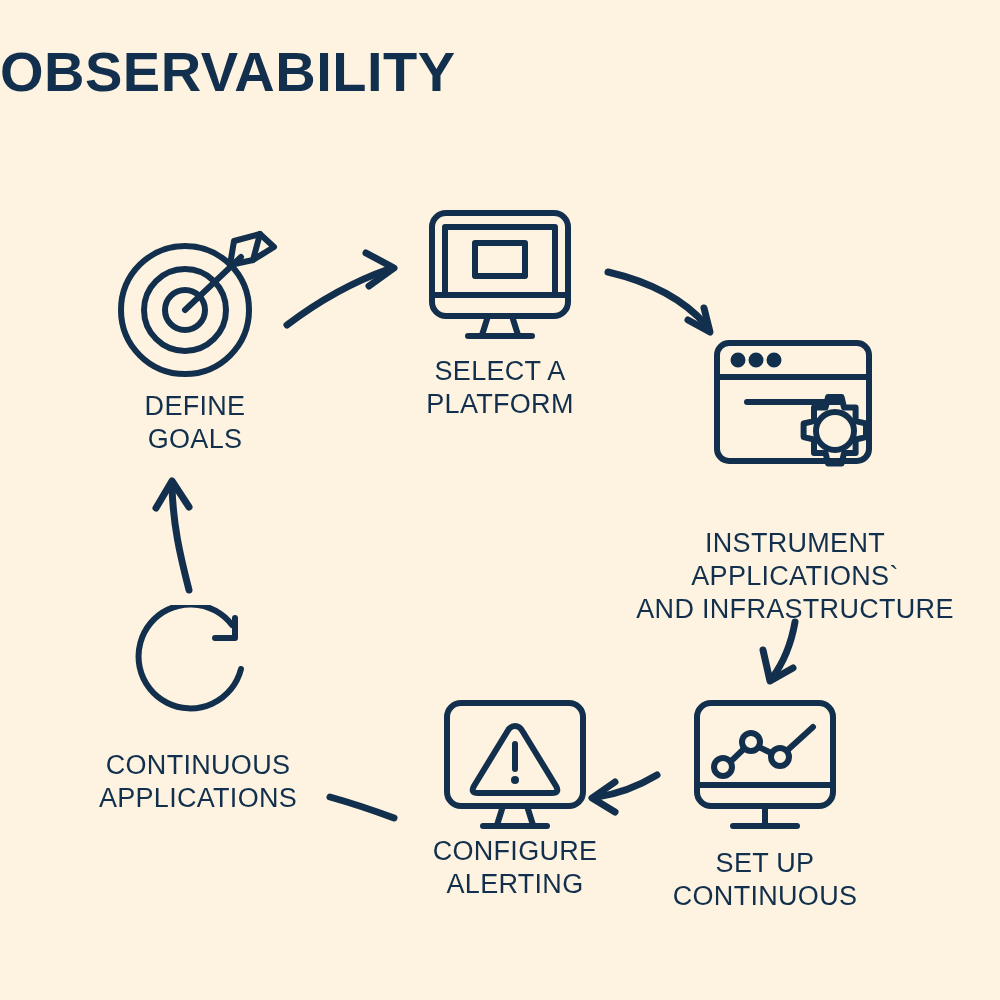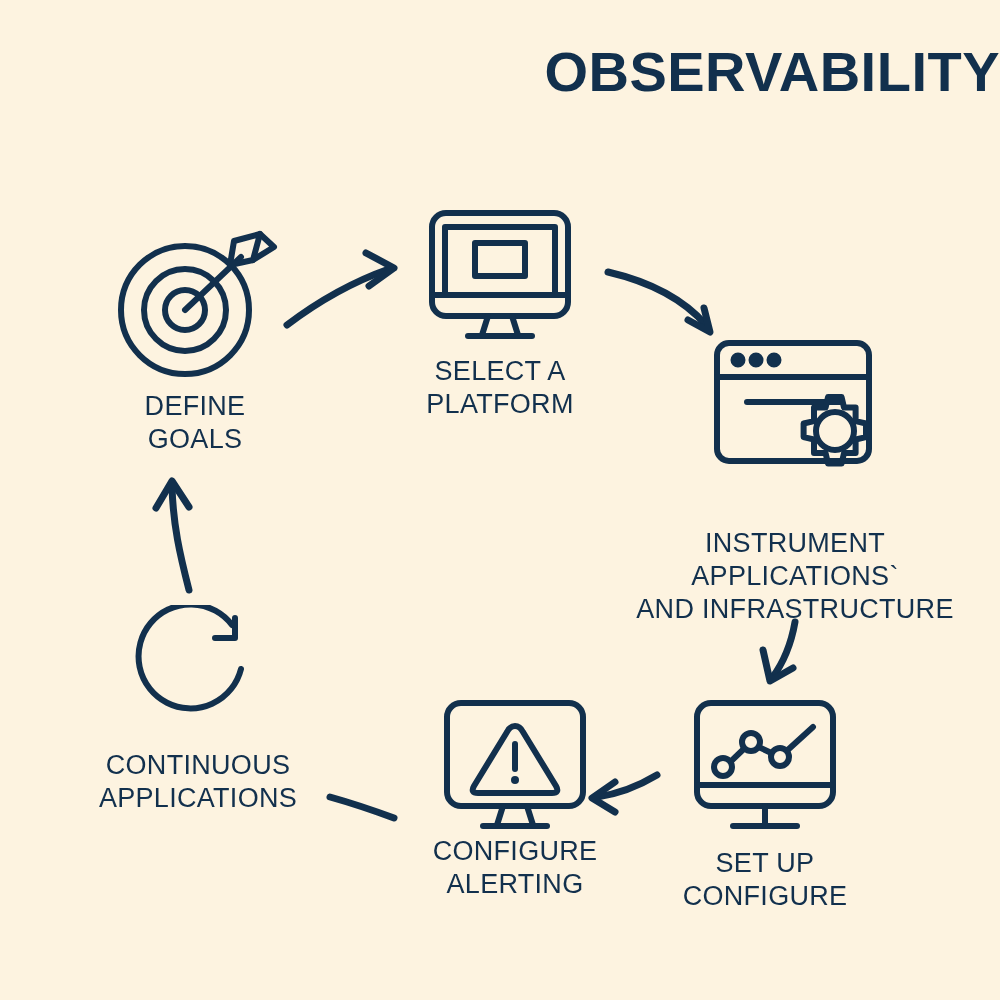--- a/index.html
+++ b/index.html
@@ -18,21 +18,21 @@
     position: relative;
     width: 1000px;
     height: 1000px;
     background: #FDF3E0;
   }
   #title {
     position: absolute;
     left: 0;
     top: 38px;
     width: 1000px;
-    text-align: right;
+    text-align: left;
     color: #12304D;
     font-weight: 700;
     font-size: 56px;
     line-height: 68px;
     letter-spacing: 0.5px;
   }
   #title .line {
     display: block;
     white-space: nowrap;
   }
@@ -187,21 +187,21 @@
           <path d="M40,72 L65,48 L95,62 L128,32"></path>
           <circle cx="38" cy="72" r="9" fill="#FDF3E0"></circle>
           <circle cx="66" cy="47" r="9" fill="#FDF3E0"></circle>
           <circle cx="95" cy="62" r="9" fill="#FDF3E0"></circle>
           <line x1="80" y1="111" x2="80" y2="130"></line>
           <line x1="48" y1="131" x2="112" y2="131"></line>
         </g>
       </svg>
     </span>
     <span class="node-label">SET UP
-CONFIGURE</span>
+CONTINUOUS</span>
   </div>
 
   <div class="node" id="node-alerting">
     <span class="node-icon">
       <svg width="160" height="140" viewBox="0 0 160 140">
         <g fill="none" stroke="#12304D" stroke-width="6" stroke-linecap="round" stroke-linejoin="round">
           <rect x="12" y="8" width="136" height="103" rx="14"></rect>
           <path d="M80,31 Q85,31 88,37 L121,91 Q125,98 117,98 L43,98 Q35,98 39,91 L72,37 Q75,31 80,31 Z"></path>
           <line x1="80" y1="49" x2="80" y2="74"></line>
           <circle cx="80" cy="85" r="4" fill="#12304D" stroke="none"></circle>

